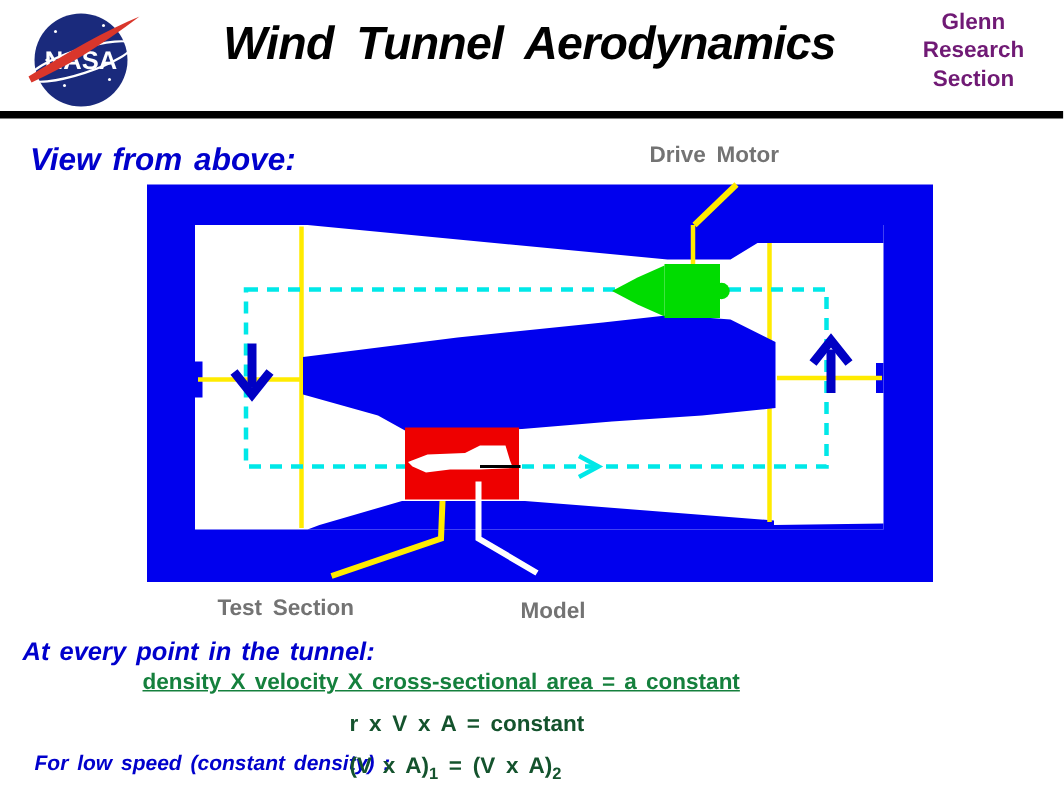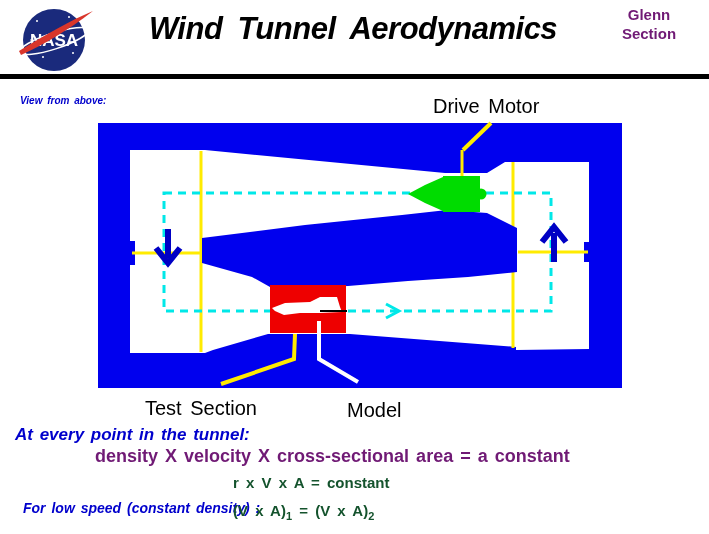--- a/index.html
+++ b/index.html
@@ -3,23 +3,23 @@
 <meta charset="utf-8">
 <style>
   html,body{margin:0;padding:0;background:#ffffff;}
   #page{position:relative;width:709px;height:534px;background:#ffffff;overflow:hidden;
         font-family:"Liberation Sans",sans-serif;}
   .abs{position:absolute;white-space:nowrap;}
   .title{font-size:31px;font-weight:bold;font-style:italic;color:#000;
          letter-spacing:-0.5px;word-spacing:7px;}
   .org{font-size:15px;font-weight:bold;color:#701a75;text-align:center;line-height:19px;}
   .rule{position:absolute;left:0;top:74px;width:709px;height:5px;background:#000;}
-  .blue-italic{color:#0000CC;font-weight:bold;font-style:italic;font-size:10px;word-spacing:2px;}
-  .black-label{color:#000000;font-weight:normal;font-size:20px;word-spacing:3px;}
-  .black-eq{color:#701a75;font-weight:bold;font-size:18px;word-spacing:2px;}
+  .blue-italic{color:#0000CC;font-weight:bold;font-style:italic;font-size:21px;word-spacing:2px;}
+  .black-label{color:#737373;font-weight:bold;font-size:15px;word-spacing:3px;}
+  .black-eq{color:#15803d;font-weight:bold;font-size:15px;word-spacing:2px;text-decoration:underline;}
   .red-eq{color:#14532d;font-weight:bold;font-size:15px;word-spacing:3px;}
   .red-eq sub{font-size:11px;}
   svg{position:absolute;left:0;top:0;}
 </style>
 </head>
 <body>
 
 <div id="page">
 
   <svg style="left:13px;top:7px;" width="84" height="66" viewBox="0 0 84 66">
@@ -34,20 +34,21 @@
     </g>
     <ellipse cx="41" cy="34" rx="36" ry="8" fill="none" stroke="#ffffff" stroke-width="1.5" transform="rotate(-18 41 34)"></ellipse>
     <text x="41" y="39" text-anchor="middle" fill="#ffffff" font-family="Liberation Sans, sans-serif" font-size="17" font-weight="bold">NASA</text>
     <path d="M 8,48 C 30,38 54,24 80,4 C 58,13 32,28 6,44 Z" fill="#D9362B"></path>
   </svg>
 
   <div class="abs title" style="left:353px;top:11px;transform:translateX(-50%);">Wind Tunnel Aerodynamics</div>
 
   <div class="abs org" style="right:18px;top:5px;width:84px;">
     <div>Glenn</div>
+    <div>Research</div>
     <div>Section</div>
   </div>
 
   <div class="rule"></div>
 
   <svg width="709" height="534" viewBox="0 0 709 534">
 
     <rect x="98" y="123" width="524" height="265" fill="#0000EE"></rect>
 
     <rect fill="#ffffff" x="130" y="150" width="459" height="203"></rect>

